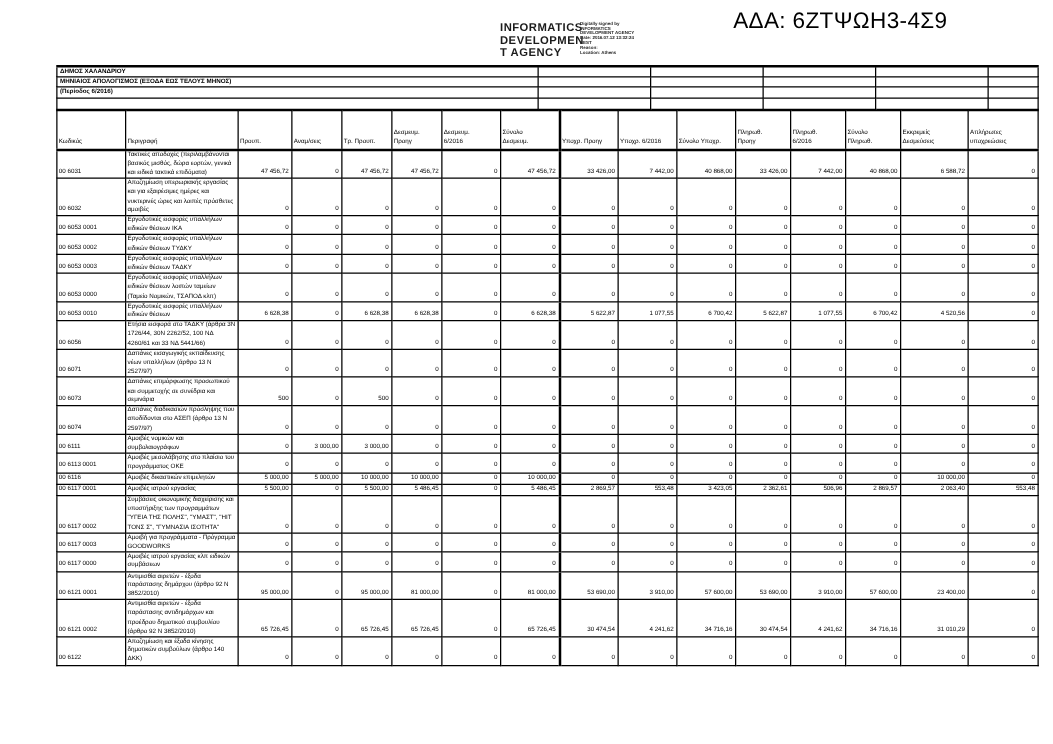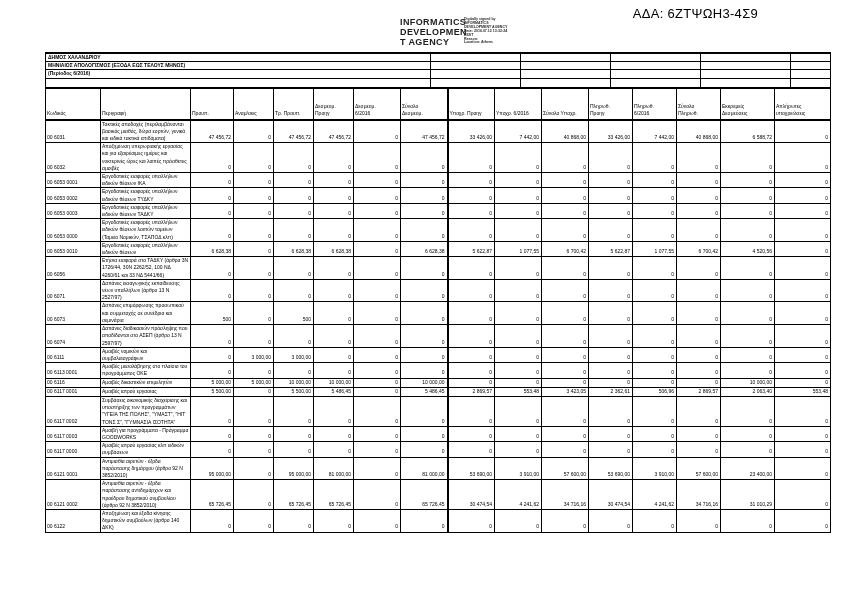--- a/index.html
+++ b/index.html
@@ -1,20 +1,20 @@
 <!DOCTYPE html>
 <html><head>
 <meta charset="utf-8">
 <style>
   html,body{margin:0;padding:0;}
   body{width:842px;height:595px;background:#fff;position:relative;
        font-family:"Liberation Sans",sans-serif;color:#000;}
   .page{position:absolute;inset:0;background:#fff;overflow:hidden;}
 
-  .ada{position:absolute;top:6px;right:84px;font-size:13px;letter-spacing:.3px;}
+  .ada{position:absolute;top:6px;right:84px;font-size:18px;letter-spacing:.3px;}
 
   .stamp{position:absolute;left:400px;top:17px;display:flex;align-items:flex-start;}
   .agency{font-size:9px;font-weight:bold;line-height:10px;letter-spacing:.4px;
           color:#1c1c1c;white-space:pre-line;width:64px;}
   .sigwrap{width:90px;height:34px;overflow:hidden;}
   .sig{font-size:6.5px;line-height:7px;color:#2a2a2a;white-space:pre-line;
        transform:scale(.55);transform-origin:0 0;width:160px;font-weight:bold;}
 
   .tablewrap{position:absolute;left:45px;top:52px;width:785px;}
   table{border-collapse:collapse;table-layout:fixed;width:785px;}

